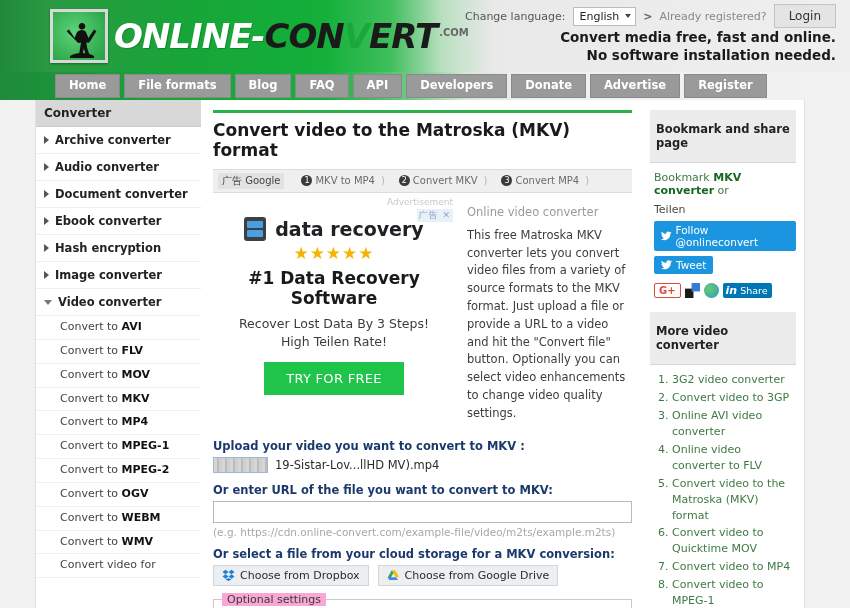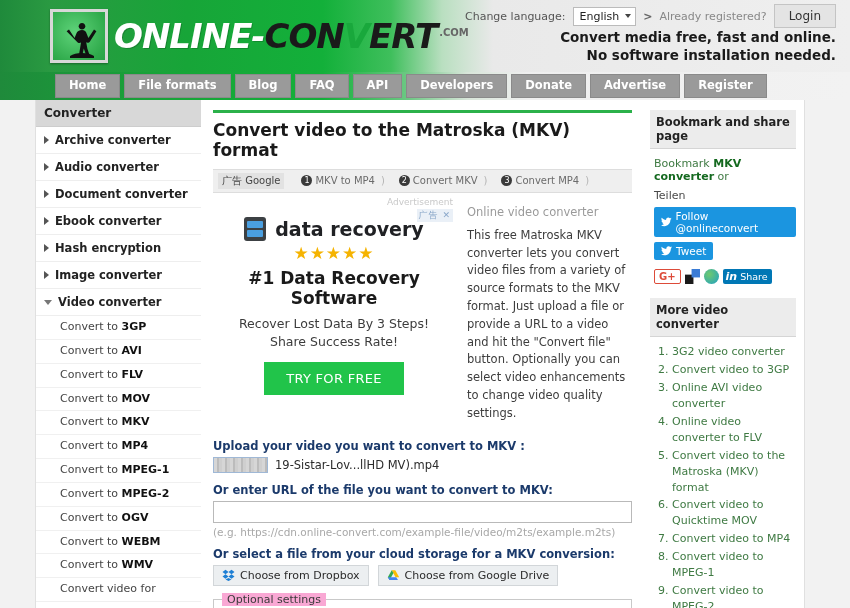--- a/index.html
+++ b/index.html
@@ -220,21 +220,21 @@
   }
   #settings-legend {
     position:absolute; top:-7px; left:8px; background:#f9a8d4;
     padding:0 5px; font-size:11px; color:#3a3a3a;
   }
 
   
   #right { width:160px; flex:0 0 160px; padding:10px 8px 0 6px; }
   .r-head {
     background:#ececec; border-bottom:1px solid #d5d5d5;
-    font-weight:bold; font-size:11.5px; color:#222; padding:5px 6px;
+    font-weight:bold; font-size:11.5px; color:#222; padding:12px 6px;
   }
   #bookmark-line { font-size:11px; color:#3f7a43; padding:8px 4px 6px 4px; }
   #bookmark-line b { color:#14691f; }
   #teilen { font-size:11px; color:#4a4a4a; padding:0 4px 5px 4px; }
   .tw-btn {
     display:inline-flex; align-items:center; gap:4px;
     background:#1b95e0; color:#fff; font-size:10.5px;
     padding:3px 7px; border-radius:2px; margin:0 0 5px 4px;
   }
   #social-row { display:flex; align-items:center; gap:4px; padding:4px 4px 0 4px; }
@@ -337,21 +337,20 @@
         <div class="cat">
           <span class="tri-right"></span>
           <span>Image converter</span>
         </div>
         <div class="cat">
           <span class="tri-down"></span>
           <span>Video converter</span>
         </div>
       </div>
     <div id="sidebar-subs">
-        <div class="sub"><span>Convert to </span><b>3GP</b></div>
         <div class="sub"><span>Convert to </span><b>AVI</b></div>
         <div class="sub"><span>Convert to </span><b>FLV</b></div>
         <div class="sub"><span>Convert to </span><b>MOV</b></div>
         <div class="sub"><span>Convert to </span><b>MKV</b></div>
         <div class="sub"><span>Convert to </span><b>MP4</b></div>
         <div class="sub"><span>Convert to </span><b>MPEG-1</b></div>
         <div class="sub"><span>Convert to </span><b>MPEG-2</b></div>
         <div class="sub"><span>Convert to </span><b>OGV</b></div>
         <div class="sub"><span>Convert to </span><b>WEBM</b></div>
         <div class="sub"><span>Convert to </span><b>WMV</b></div>
@@ -393,21 +392,21 @@
             <span class="srv">
                 <i></i>
                 <i></i>
               </span>
             <span>data recovery</span>
           </div>
           <div id="ad-stars">★★★★★</div>
           <div id="ad-head">#1 Data Recovery Software</div>
           <div id="ad-sub">
             <div>Recover Lost Data By 3 Steps!</div>
-            <div>Share Success Rate!</div>
+            <div>High Teilen Rate!</div>
           </div>
           <div id="ad-cta">TRY FOR FREE</div>
         </div>
       </div>
 
       <div id="desc-col">
         <div id="desc-title">Online video converter</div>
         <div id="desc-body">This free Matroska MKV converter lets you convert video files from a variety of source formats to the MKV format. Just upload a file or provide a URL to a video and hit the "Convert file" button. Optionally you can select video enhancements to change video quality settings.</div>
       </div>
     </div>

